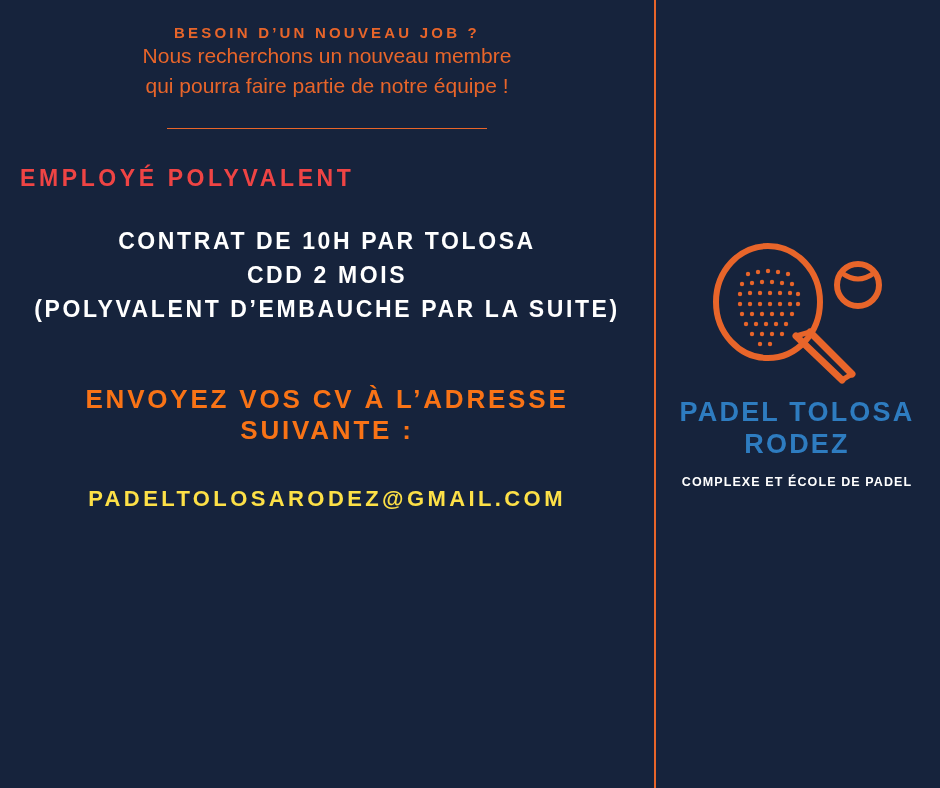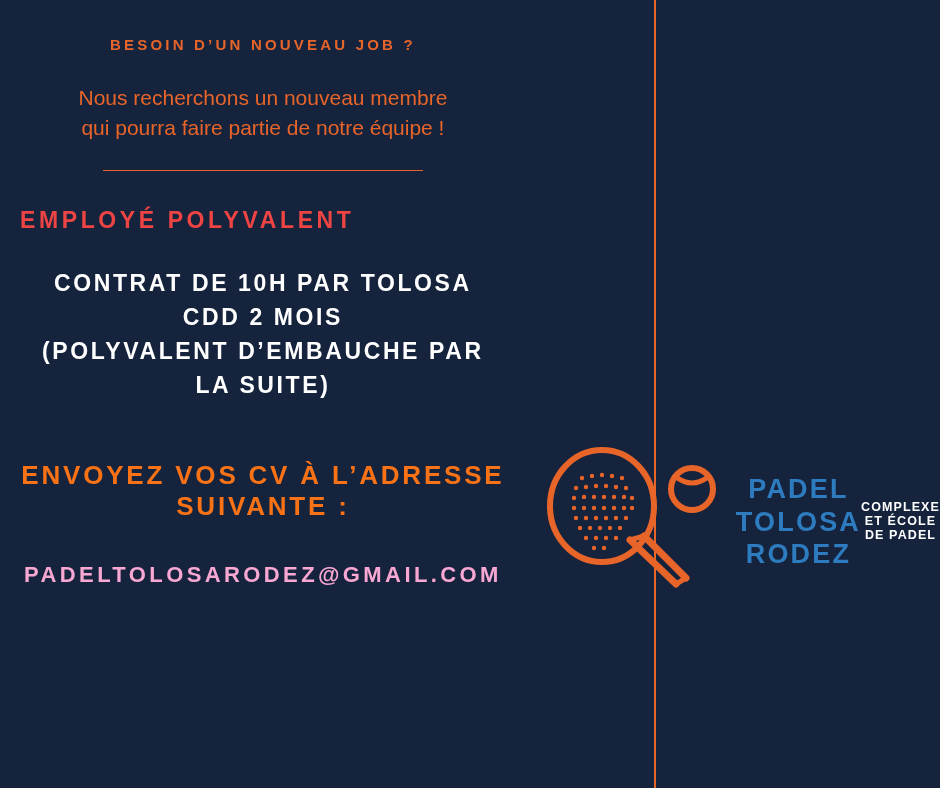--- a/index.html
+++ b/index.html
@@ -21,21 +21,21 @@
     display: flex;
     flex-direction: row;
     box-sizing: border-box;
   }
   
   .left-col {
     width: 654px;
     height: 788px;
     position: relative;
     box-sizing: border-box;
-    padding: 24px 20px 0 20px;
+    padding: 12px 20px 0 20px;
   }
   .kicker {
     color: #e8652a;
     font-size: 15px;
     font-weight: bold;
     letter-spacing: 3.2px;
     text-align: center;
     margin-top: 12px;
     margin-bottom: 0;
   }
@@ -49,21 +49,20 @@
     margin-top: 28px;
     font-family: "DejaVu Sans", sans-serif;
   }
   .headline .l1 { display: block; }
   .headline .l2 { display: block; margin-top: 4px; }
   .subtitle {
     color: #e8652a;
     font-size: 21px;
     text-align: center;
     line-height: 1.45;
-    margin-top: 30px;
     font-family: "Liberation Sans", sans-serif;
   }
   .subtitle span { display: block; }
   .divider {
     width: 320px;
     height: 1px;
     background: #e8652a;
     margin: 26px auto 0 auto;
   }
   .role {
@@ -85,21 +84,21 @@
   .contract span { display: block; }
   .cv-line {
     color: #f97316;
     font-size: 26px;
     font-weight: bold;
     letter-spacing: 2.8px;
     text-align: center;
     margin-top: 58px;
   }
   .email {
-    color: #f9a8d4;
+    color: #fde047;
     font-size: 22px;
     font-weight: bold;
     letter-spacing: 3.4px;
     text-align: center;
     margin-top: 40px;
   }
   
   .vsep {
     position: absolute;
     left: 654px;
@@ -107,21 +106,21 @@
     width: 2px;
     height: 788px;
     background: #e8652a;
   }
   
   .right-col {
     flex: 1;
     height: 788px;
     position: relative;
     display: flex;
-    flex-direction: row;
+    flex-direction: column;
     align-items: center;
     box-sizing: border-box;
     padding-top: 240px;
   }
   .logo-mark {
     width: 210px;
     height: 140px;
   }
   .brand {
     color: #2e7cc0;

